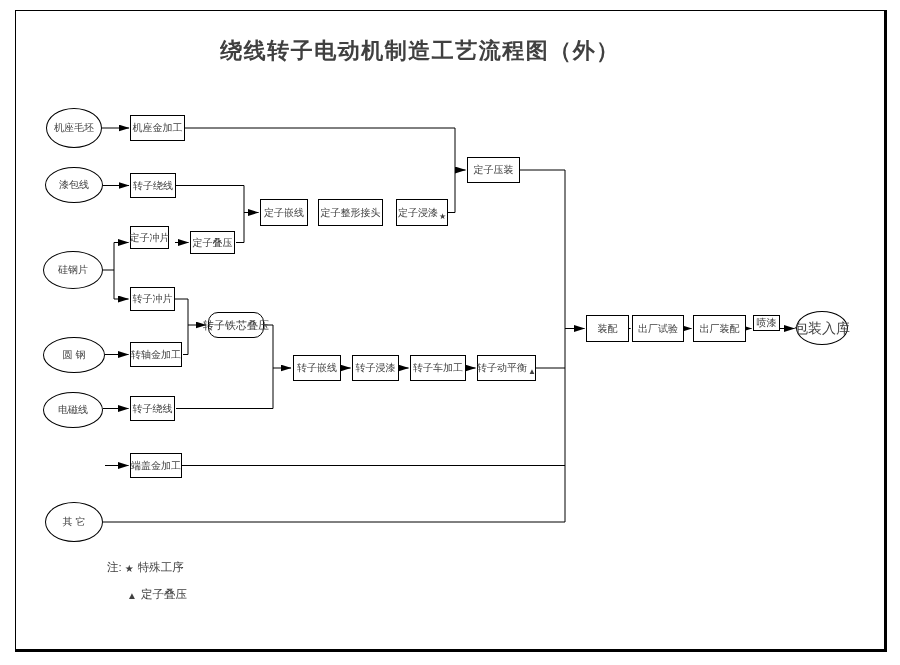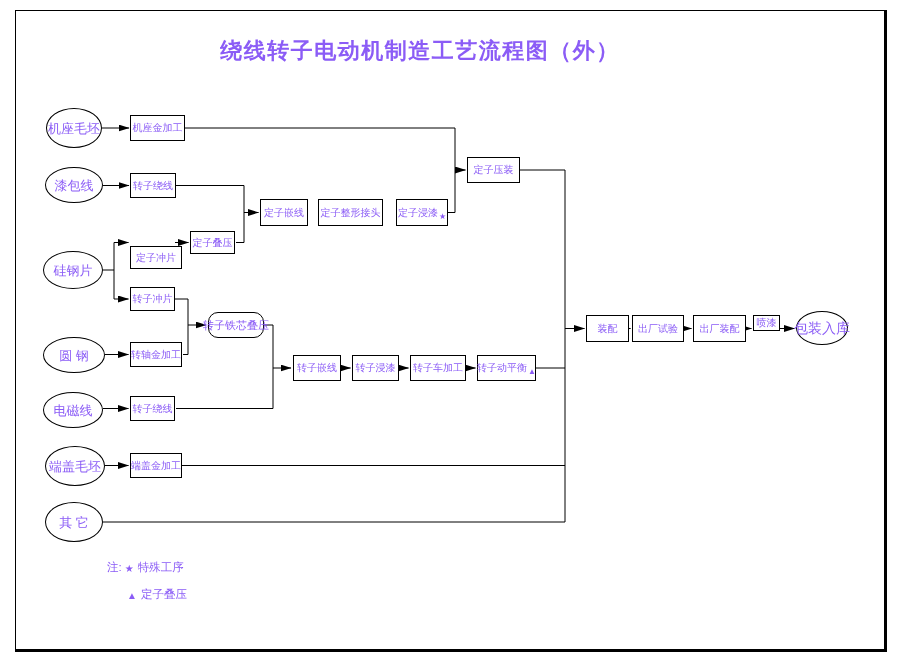--- a/index.html
+++ b/index.html
@@ -1,27 +1,27 @@
 <!DOCTYPE html>
 <html><head>
 <meta charset="utf-8">
 <style>
   html,body{margin:0;padding:0;background:#fff;}
   .canvas{position:relative;width:900px;height:665px;background:#fff;
-          font-family:"Liberation Sans","DejaVu Sans",sans-serif;color:#8b5cf6;overflow:hidden;}
+          font-family:"Liberation Sans","DejaVu Sans",sans-serif;color:#404040;overflow:hidden;}
   .frame{position:absolute;left:15px;top:10px;width:872px;height:642px;box-sizing:border-box;
          border-top:1px solid #000;border-left:1px solid #000;
          border-right:3px solid #000;border-bottom:3px solid #000;background:transparent;}
   .title{position:absolute;left:120px;top:36px;width:600px;text-align:center;
          font-size:22px;font-weight:bold;letter-spacing:1.5px;white-space:nowrap;}
   .wires{position:absolute;left:0;top:0;}
   .node{position:absolute;display:flex;align-items:center;justify-content:center;
         box-sizing:border-box;background:#fff;border:1px solid #000;
         font-size:10px;line-height:1;white-space:nowrap;z-index:2;}
-  .ellipse{border-radius:50%;font-size:13px;}
+  .ellipse{border-radius:50%;font-size:10px;}
   .small{font-size:11px;border-radius:10px;}
   .mk{font-size:8px;position:relative;top:4px;margin-left:1px;}
   .legend{position:absolute;left:107px;top:560px;font-size:11.5px;line-height:1;}
   .legend-row{display:flex;align-items:center;height:16px;}
   .legend-row.second{margin-top:11px;margin-left:17px;}
   .lsym{margin:0 4px 0 3px;font-size:10px;position:relative;top:1px;}
 </style>
 </head>
 <body>
 
@@ -79,26 +79,25 @@
       <path d="M746,328.5 H751.5" marker-end="url(#ah)"></path>
       <path d="M780,328.5 H794.5" marker-end="url(#ah)"></path>
     </g>
   </svg>
 
   <div class="node ellipse" style="left:46px;top:108px;width:56px;height:40px">机座毛坯</div>
   <div class="node ellipse" style="left:45px;top:167px;width:58px;height:36px">漆包线</div>
   <div class="node ellipse" style="left:43px;top:251px;width:60px;height:38px">硅钢片</div>
   <div class="node ellipse" style="left:43px;top:337px;width:62px;height:36px">圆 钢</div>
   <div class="node ellipse" style="left:43px;top:392px;width:60px;height:36px">电磁线</div>
-  <div class="node ellipse" style="left:45px;top:446px;width:60px;height:40px">端盖毛坯</div>
   <div class="node ellipse" style="left:45px;top:502px;width:58px;height:40px">其 它</div>
 
   <div class="node" style="left:130px;top:115px;width:55px;height:26px">机座金加工</div>
   <div class="node" style="left:130px;top:173px;width:46px;height:25px">转子绕线</div>
-  <div class="node" style="left:130px;top:246px;width:52px;height:23px">定子冲片</div>
+  <div class="node" style="left:130px;top:226px;width:39px;height:23px">定子冲片</div>
   <div class="node" style="left:190px;top:231px;width:45px;height:23px">定子叠压</div>
   <div class="node" style="left:130px;top:287px;width:45px;height:24px">转子冲片</div>
   <div class="node" style="left:130px;top:342px;width:52px;height:25px">转轴金加工</div>
   <div class="node small" style="left:208px;top:312px;width:56px;height:26px">转子铁芯叠压</div>
   <div class="node" style="left:130px;top:396px;width:45px;height:25px">转子绕线</div>
   <div class="node" style="left:130px;top:453px;width:52px;height:25px">端盖金加工</div>
 
   <div class="node" style="left:260px;top:199px;width:48px;height:27px">定子嵌线</div>
   <div class="node" style="left:318px;top:199px;width:65px;height:27px">定子整形接头</div>
   <div class="node" style="left:396px;top:199px;width:52px;height:27px">

